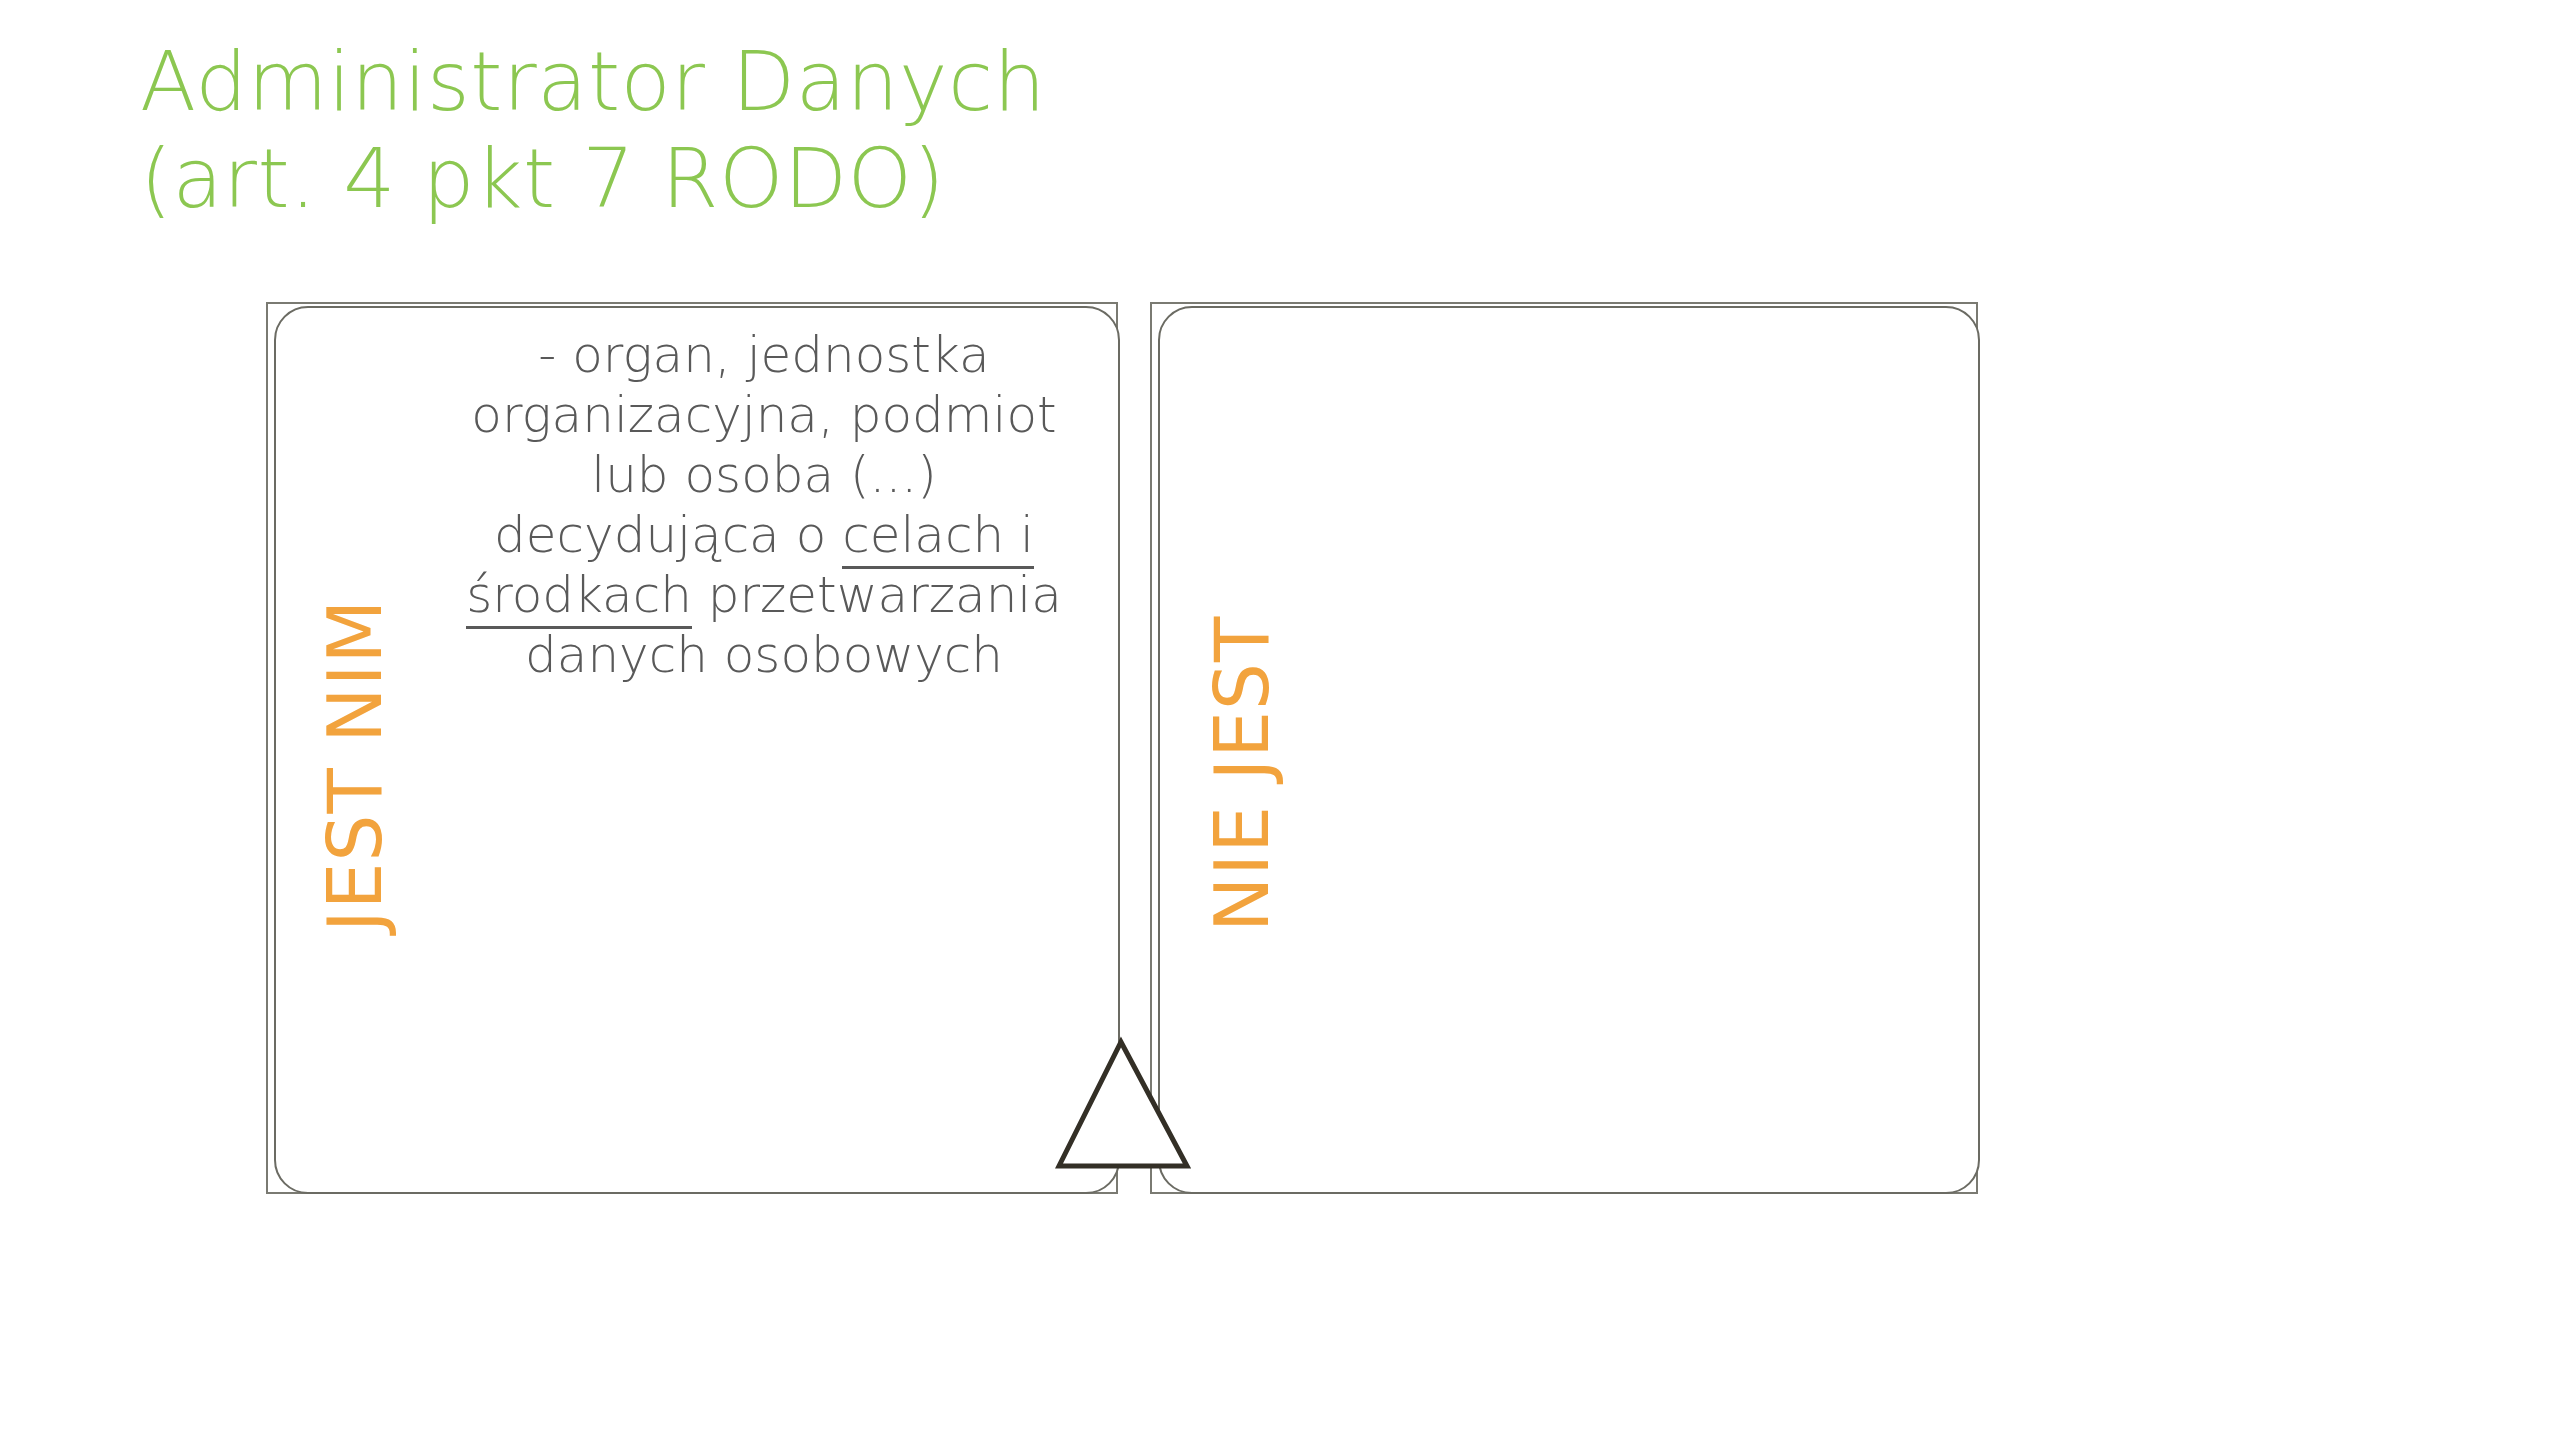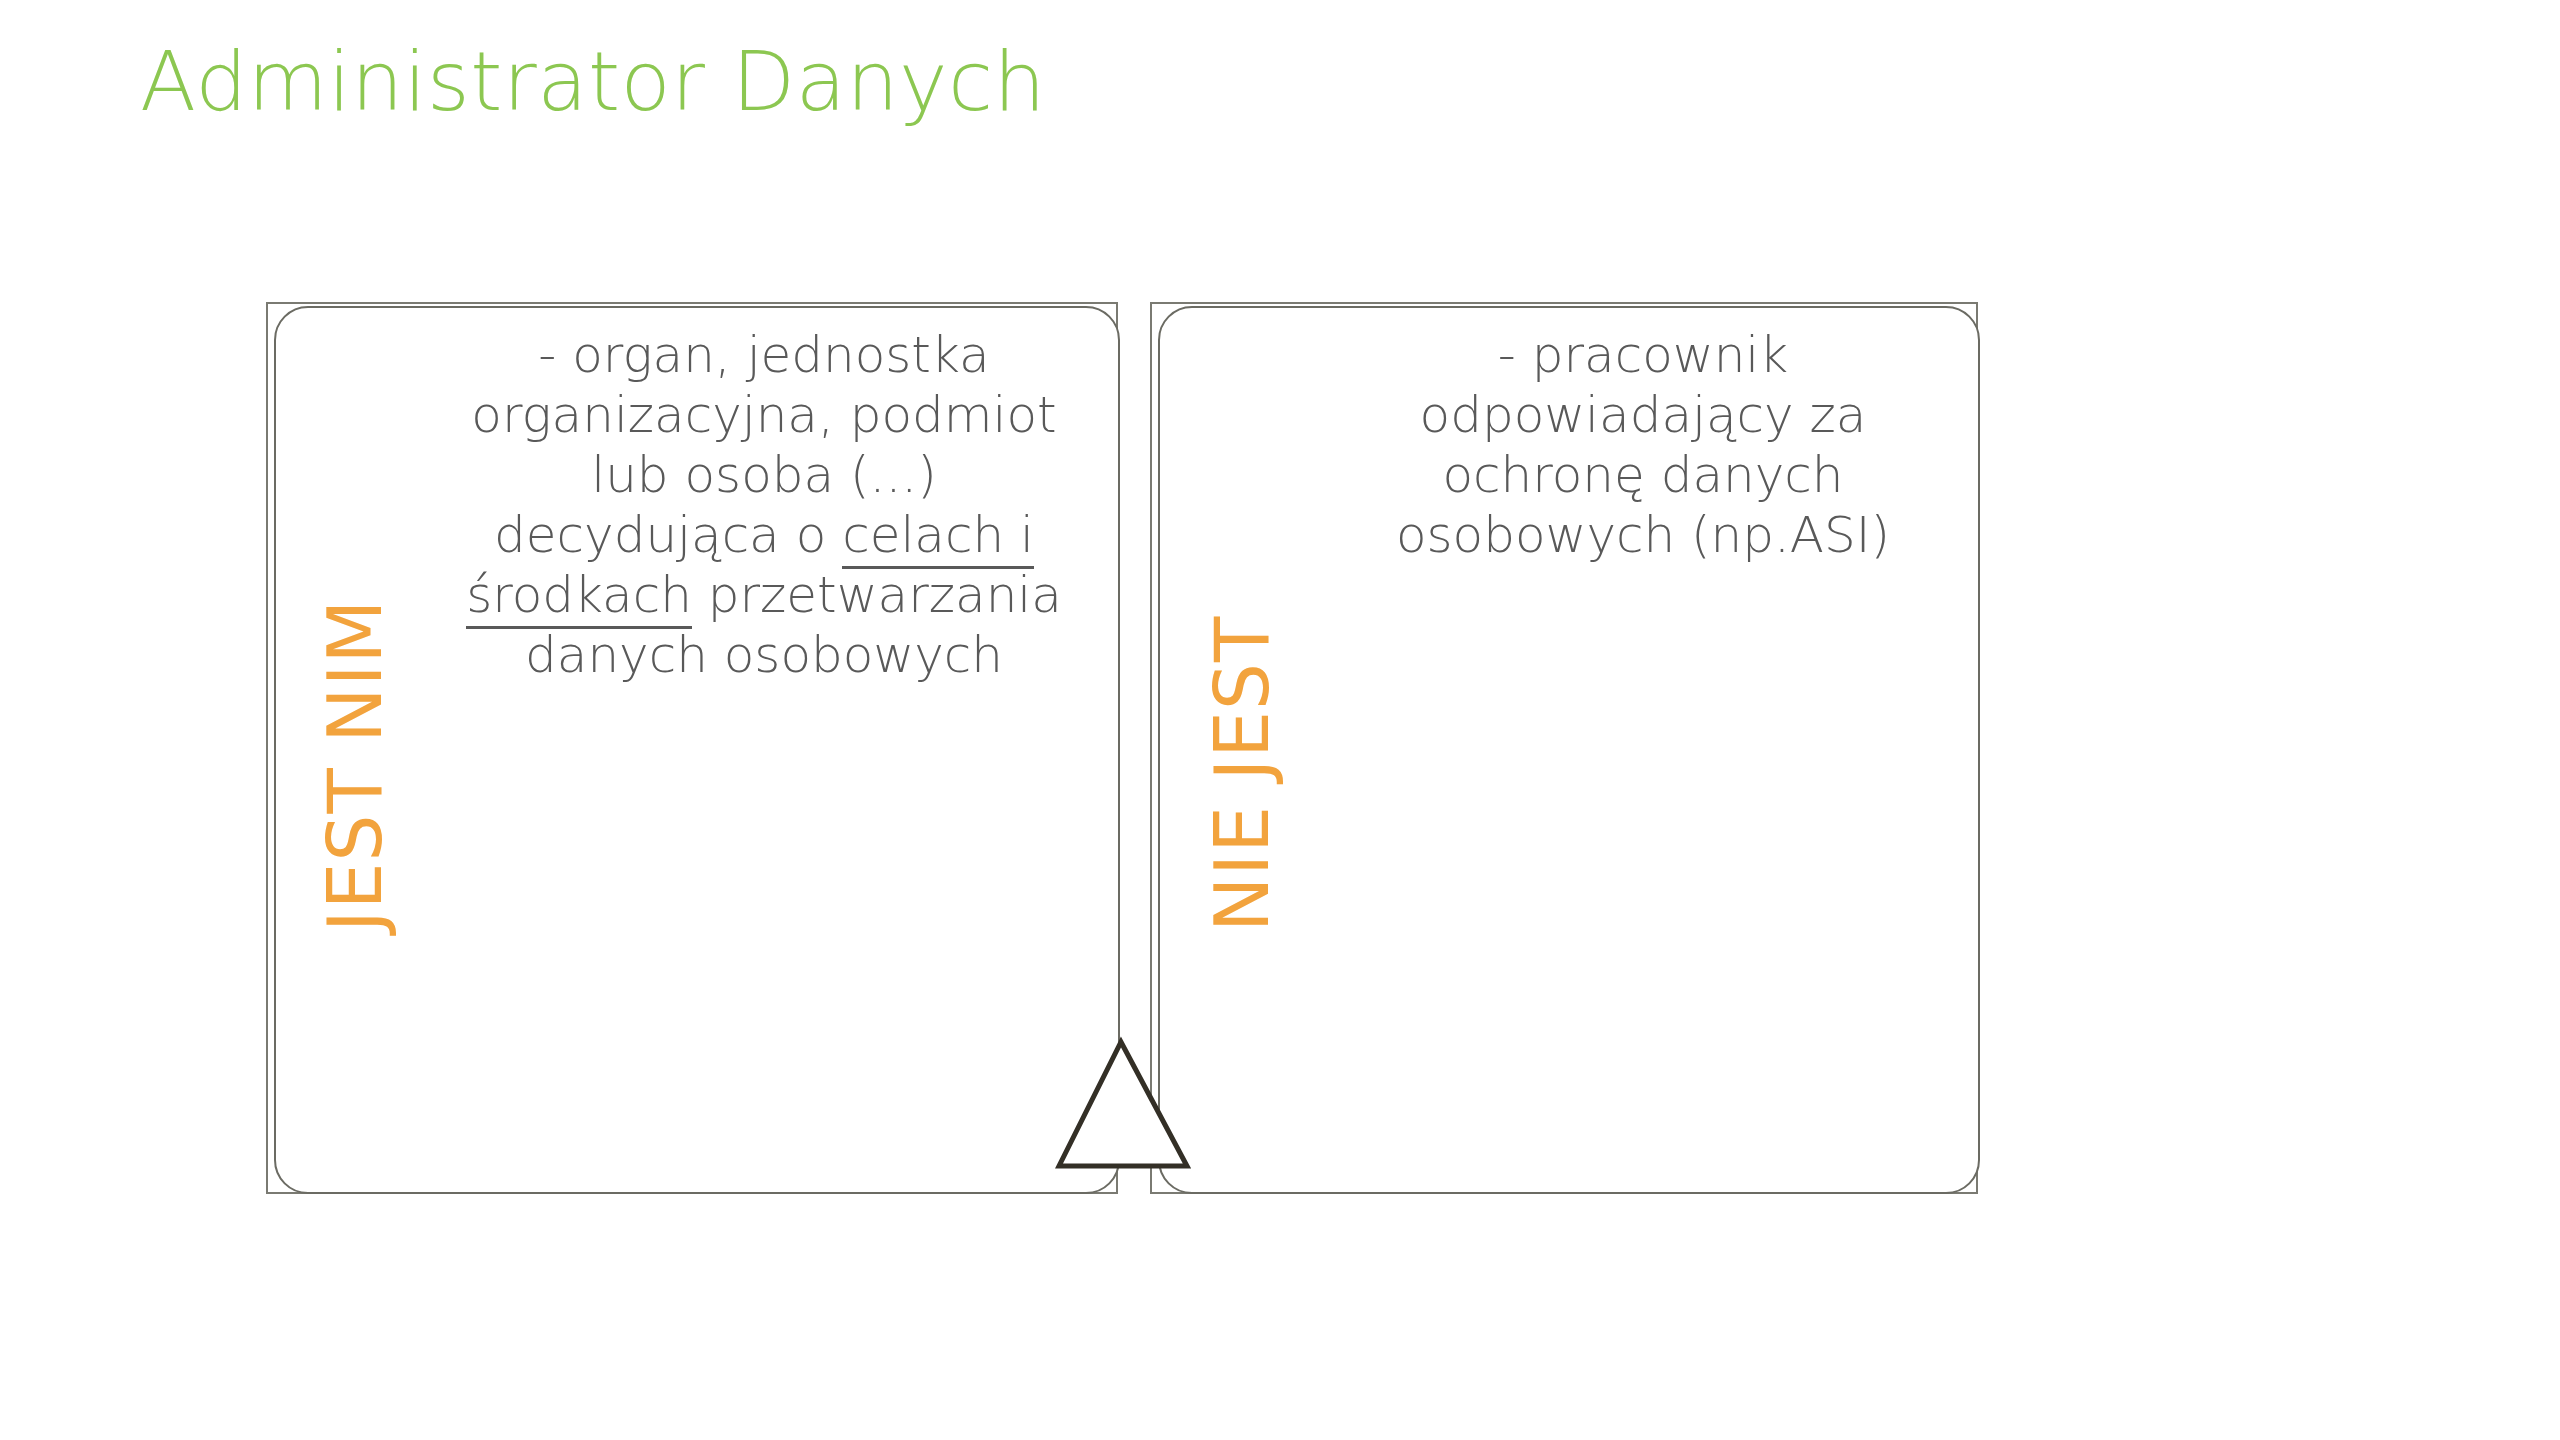--- a/index.html
+++ b/index.html
@@ -158,40 +158,40 @@
     padding-bottom: 2px;
   }
 </style>
 </head>
 <body>
 
 <div id="slide">
 
   <div id="title-block">
     <div class="title-line">Administrator Danych</div>
+    <div class="title-line">(art. 4 pkt 7 RODO)</div>
   </div>
 
   <div id="diagram">
 
     <div class="frame-sharp" id="frame-left-sharp"></div>
     <div class="frame-sharp" id="frame-right-sharp"></div>
 
     <div class="panel" id="panel-left"></div>
     <div class="panel" id="panel-right"></div>
 
     <div class="vertical-label" id="label-jest-nim">JEST NIM</div>
 
     <div class="vertical-label" id="label-nie-jest">NIE JEST</div>
 
     <div class="body-text" id="text-left">
       <p class="bullet-para"><span>- organ, jednostka organizacyjna, podmiot lub osoba (...) decydująca o </span><span class="underlined">celach i środkach</span><span> przetwarzania danych osobowych</span></p>
     </div>
 
     <div class="body-text" id="text-right">
-      <p class="bullet-para">- pracownik odpowiadający za ochronę danych osobowych (np.ASI)</p>
     </div>
 
     <svg id="pointer-arrow" viewBox="0 0 140 150">
       <polygon points="66,12 132,136 4,136" fill="#ffffff" stroke="#332f26" stroke-width="5" stroke-linejoin="miter"></polygon>
     </svg>
 
   </div>
 </div>
 
 </body></html>

